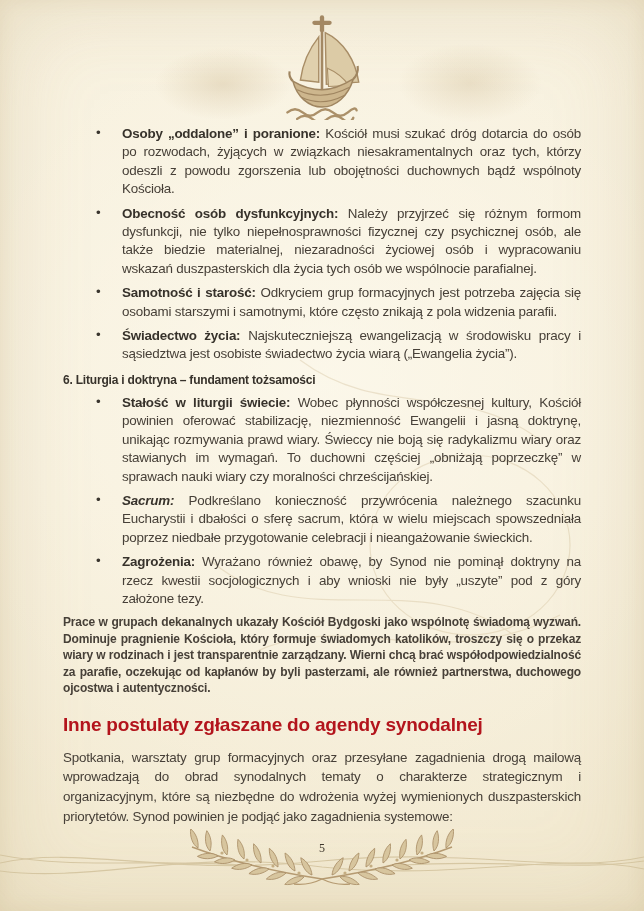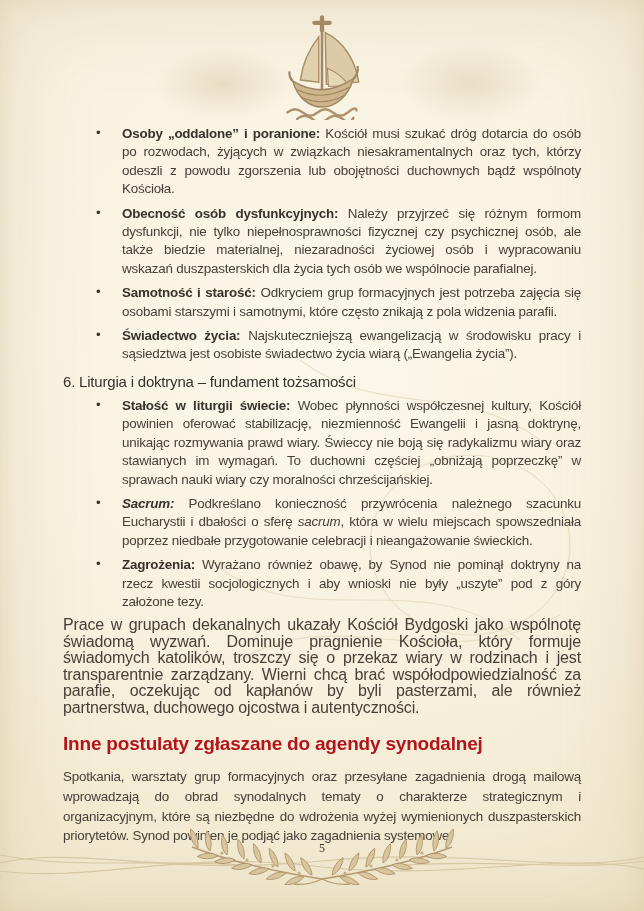--- a/index.html
+++ b/index.html
@@ -26,25 +26,25 @@
   .content { position:absolute; left:63px; right:63px; top:125px; }
   .bullets { list-style:none; margin:0; padding:0; }
   .bullets li {
     position:relative; padding-left:59px; margin:0 0 6px 0;
     text-align:justify;
     font-size:13.4px; line-height:18.4px; letter-spacing:-0.2px;
   }
   .dot { position:absolute; left:33px; top:-1px; color:#3a352e; }
   .lead { font-weight:bold; color:#37322b; }
   .lead-italic { font-style:italic; }
-  .it { font-style:italic; }
+  .it { }
 
-  .run-head { font-size:15px; font-weight:normal; color:#37322b; margin:9px 0 7px 0; letter-spacing:-0.2px; }
+  .run-head { font-size:12px; font-weight:bold; color:#37322b; margin:9px 0 7px 0; letter-spacing:-0.2px; }
   .para { margin:0 0 8px 0; text-align:justify; font-size:13.4px; line-height:18.4px; letter-spacing:-0.2px; }
-  .para.small { font-size:16px; line-height:16.5px; letter-spacing:-0.15px; margin-bottom:0; }
+  .para.small { font-size:12px; line-height:16.5px; letter-spacing:-0.15px; margin-bottom:0;font-weight:bold; }
   .red-heading {
     margin:15px 0 11px 0; text-align:left;
     color:#b3141c; font-size:19px; line-height:25px; font-weight:bold; letter-spacing:-0.2px;
   }
   .para.closing { line-height:19.6px; }
 
   .footer { position:absolute; left:0; bottom:14px; width:644px; height:68px; }
   .footer svg { position:absolute; left:0; top:0; }
   .page-number {
     position:absolute; left:0; right:0; top:12px; text-align:center;

